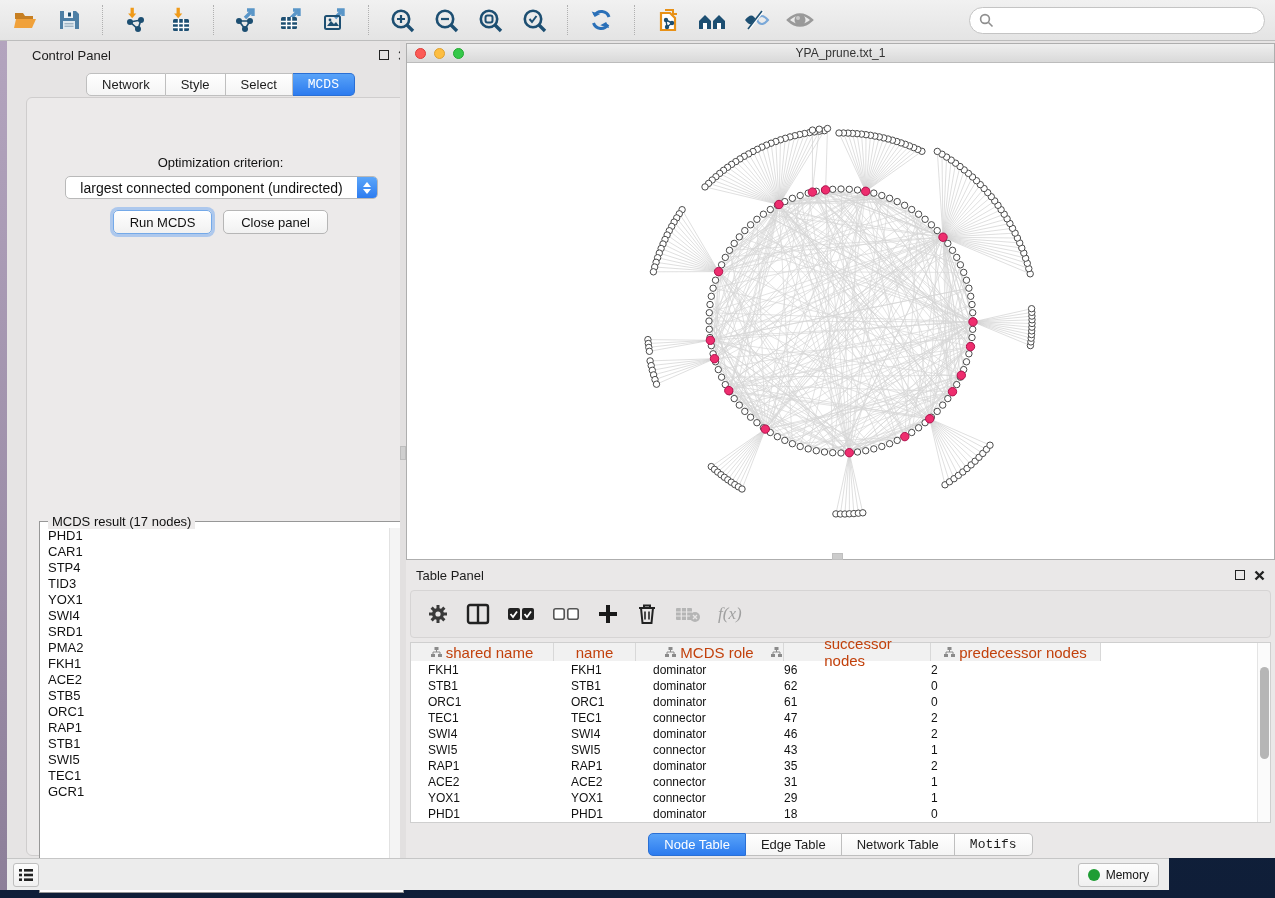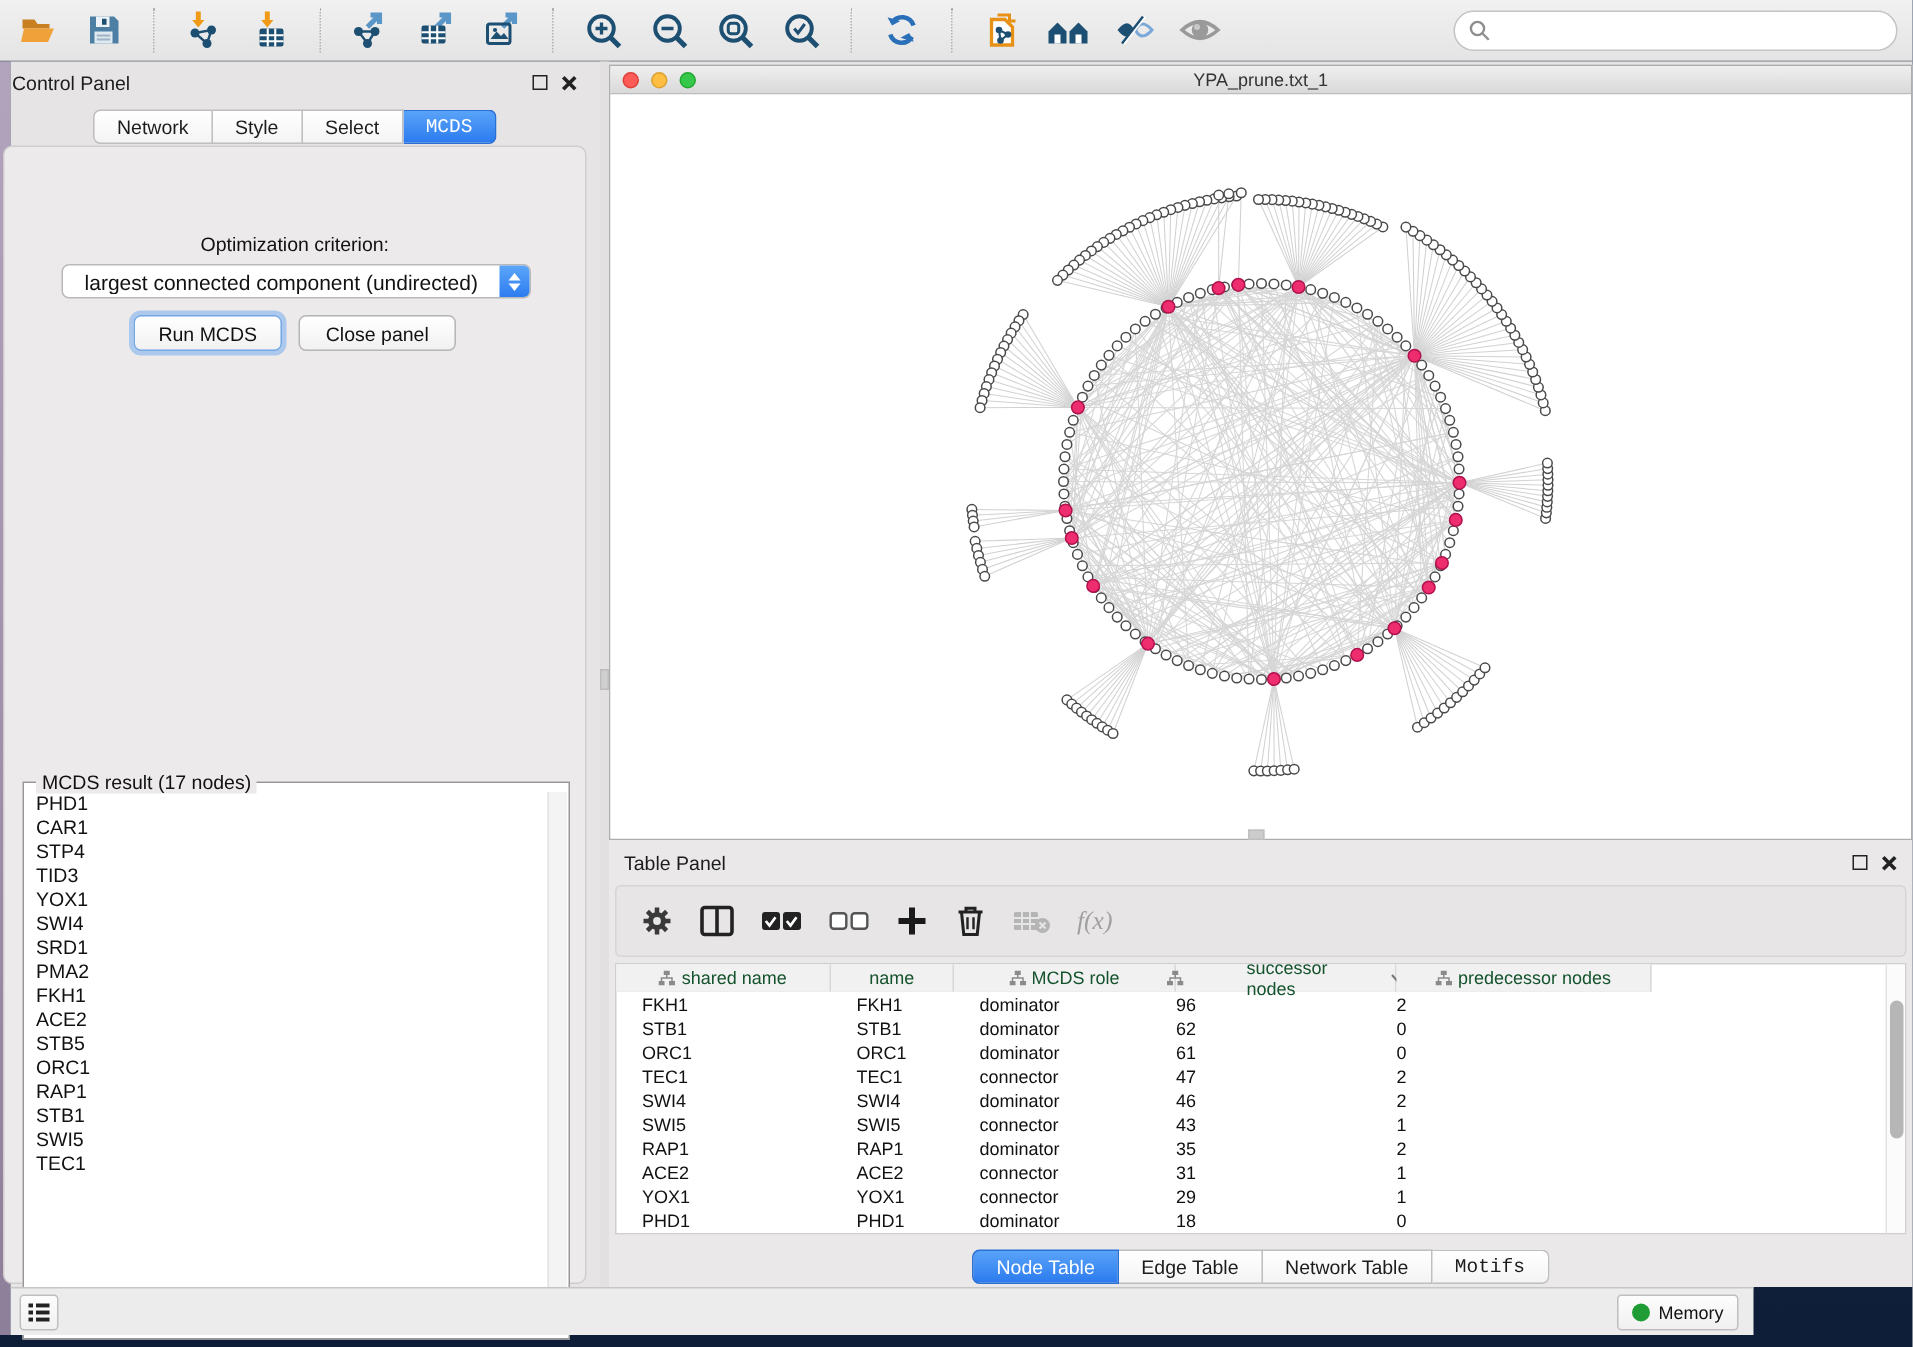--- a/index.html
+++ b/index.html
@@ -18,21 +18,21 @@
     border:1px solid #c4c4c4; border-radius:14px; display:flex; align-items:center; padding:0 9px; }
   #search-wrap input { border:none; outline:none; flex:1; font-size:12px; background:transparent; }
 
   
   #desk-left { left:0; top:41px; width:7px; height:849px; background:linear-gradient(#b3a4be,#8d7f99); }
 
   
   #main-bg { left:7px; top:41px; width:1268px; height:817px; background:#e6e4e4; }
 
   
-  #control-panel { left:0; top:41px; width:393px; height:817px; }
+  #control-panel { left:24px; top:41px; width:393px; height:817px; }
   #cp-titlebar { position:absolute; left:0; top:0; width:100%; height:28px;
     display:flex; align-items:center; padding:0 8px; }
   .panel-title { font-size:13px; color:#1c1c1c; }
   .winbtns { margin-left:auto; display:flex; gap:9px; align-items:center; }
   .float-box { width:10px; height:10px; border:1.5px solid #222; display:inline-block; }
   #cp-tabs { position:absolute; left:0; top:32px; width:100%; display:flex; justify-content:center; }
   .seg { height:23px; line-height:21px; padding:0 15px; background:linear-gradient(#ffffff,#f4f4f4);
     border:1px solid #bfbfbf; border-left:none; font-size:13px; color:#1c1c1c; text-align:center; }
   .seg:first-child { border-left:1px solid #bfbfbf; border-radius:5px 0 0 5px; }
   .seg:last-child { border-radius:0 5px 5px 0;font-family:Liberation Mono, monospace; }
@@ -91,21 +91,21 @@
     background:#e7e5e5; border:1px solid #d6d4d4; border-radius:4px;
     display:flex; align-items:center; gap:17px; padding:0 16px; }
   .tp-ic { display:flex; align-items:center; justify-content:center; height:30px; }
   #fx-label { font-family:"Liberation Serif", serif; font-style:italic; font-size:17px; color:#a0a0a0; }
 
   #node-table { position:absolute; left:4px; top:82px; width:861px; height:181px;
     background:#fff; border:1px solid #cfcfcf; }
   #t-header { position:absolute; left:0; top:0; height:18px; display:flex;
     background:#f1f1f1; border-bottom:1px solid #d8d8d8; }
   .hcell { height:18px; display:flex; align-items:center; justify-content:center; gap:4px;
-    border-right:1px solid #d8d8d8; font-size:12px; color:#14532d; background:#f1f1f1; }
+    border-right:1px solid #d8d8d8; font-size:15px; color:#c2410c; background:#f1f1f1; }
   #t-rows { position:absolute; left:0; top:19px; width:846px; }
   .trow { display:flex; height:16px; line-height:16px; }
   .tcell { font-size:12px; white-space:nowrap; overflow:hidden; }
   .tcell.left { padding-left:17px; text-align:left; }
   .tcell.right { padding-right:10px; text-align:left; }
   #t-scroll { position:absolute; right:0; top:0; width:13px; height:179px;
     background:#fbfbfb; border-left:1px solid #e4e4e4; }
   #t-thumb { position:absolute; left:2px; top:24px; width:9px; height:92px;
     background:#b6b6b6; border-radius:5px; }
   #tp-tabs { position:absolute; left:0; top:273px; width:100%; display:flex; justify-content:center; }
@@ -317,20 +317,21 @@
           <div>SRD1</div>
           <div>PMA2</div>
           <div>FKH1</div>
           <div>ACE2</div>
           <div>STB5</div>
           <div>ORC1</div>
           <div>RAP1</div>
           <div>STB1</div>
           <div>SWI5</div>
           <div>TEC1</div>
+          <div>GCR1</div>
         </div>
       <div id="mcds-scroll"></div>
     </div>
   </div>
 </div>
 
 <div id="vsplit" class="abs">
     <span class="grip"></span>
   </div>
 

